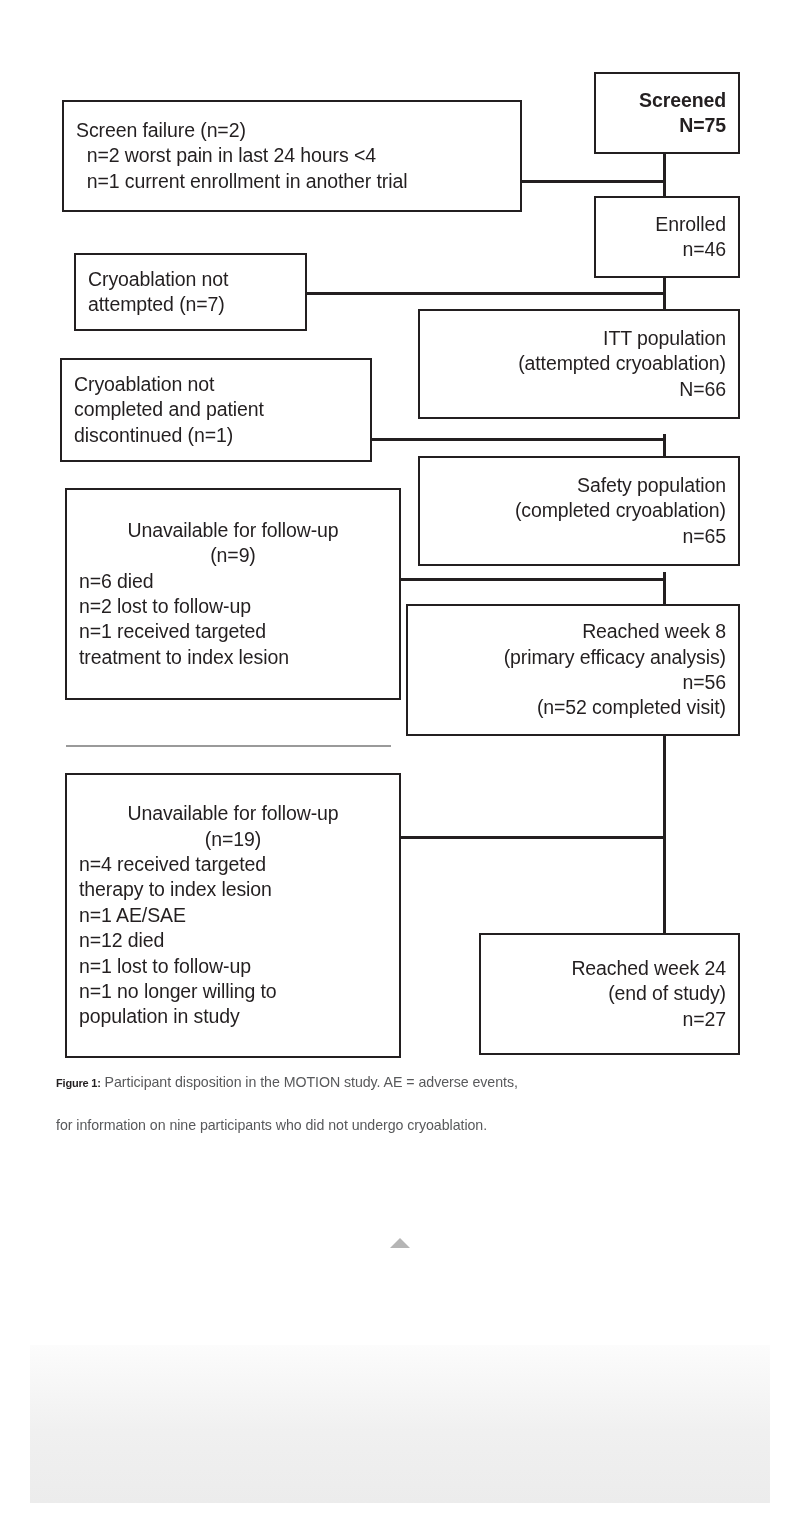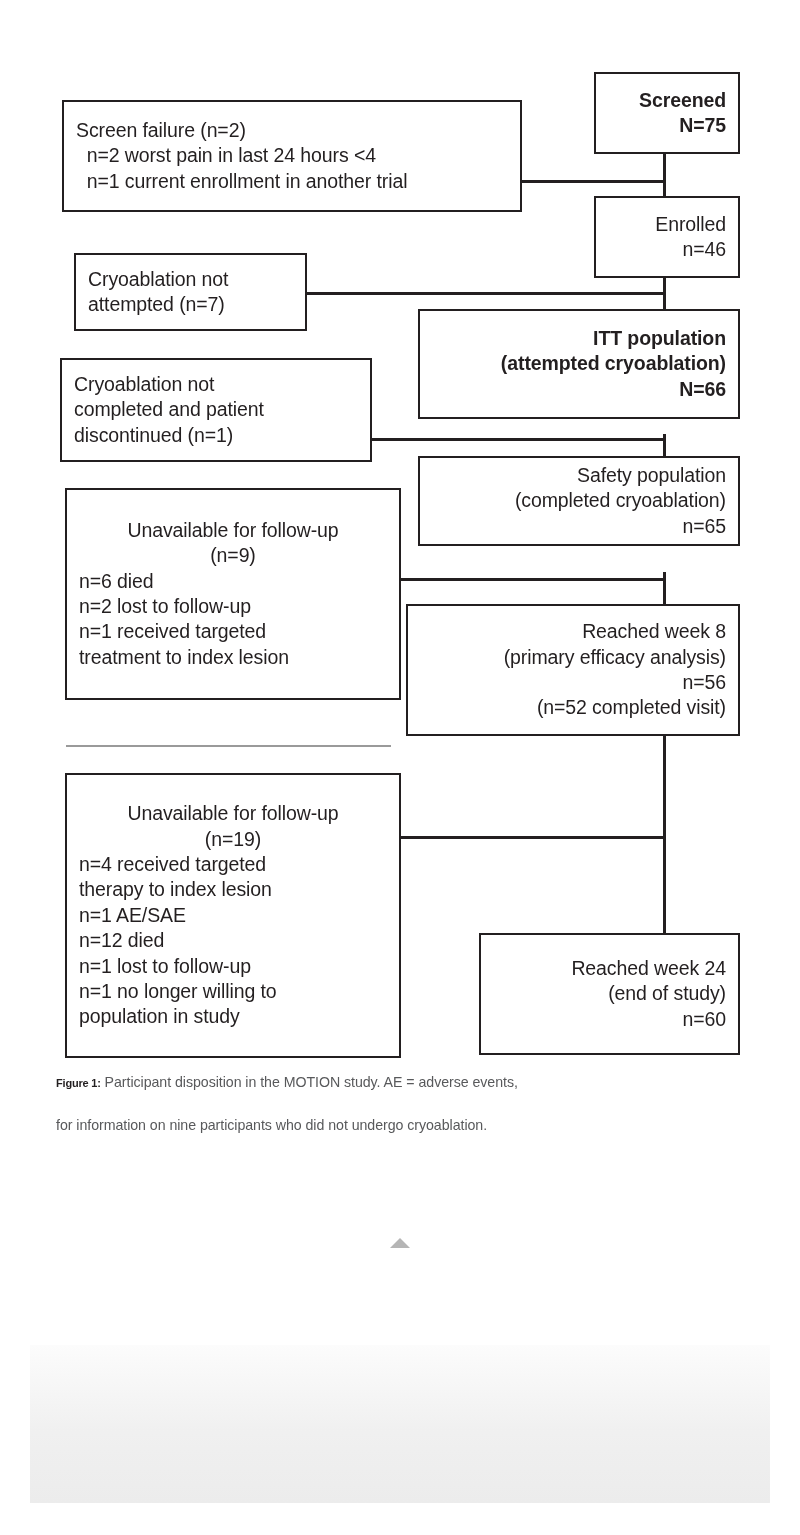--- a/index.html
+++ b/index.html
@@ -174,33 +174,33 @@
     <div class="node right-al" style="left:594px; top:196px; width:146px; height:82px;">
       <div class="line">Enrolled</div>
       <div class="line">n=46</div>
     </div>
 
     <div class="node left-al" style="left:74px; top:253px; width:233px; height:78px;">
       <div class="line">Cryoablation not</div>
       <div class="line">attempted (n=7)</div>
     </div>
 
-    <div class="node right-al" style="left:418px; top:309px; width:322px; height:110px;font-weight:bold;">
+    <div class="node right-al" style="left:418px; top:309px; width:322px; height:110px;">
       <div class="line">ITT population</div>
       <div class="line">(attempted cryoablation)</div>
       <div class="line">N=66</div>
     </div>
 
     <div class="node left-al" style="left:60px; top:358px; width:312px; height:104px;">
       <div class="line">Cryoablation not</div>
       <div class="line">completed and patient</div>
       <div class="line">discontinued (n=1)</div>
     </div>
 
-    <div class="node right-al" style="left:418px; top:456px; width:322px; height:90px;">
+    <div class="node right-al" style="left:418px; top:456px; width:322px; height:110px;">
       <div class="line">Safety population</div>
       <div class="line">(completed cryoablation)</div>
       <div class="line">n=65</div>
     </div>
 
     <div class="node left-al" style="left:65px; top:488px; width:336px; height:212px;">
       <div class="line" style="text-align:center;">Unavailable for follow-up</div>
       <div class="line" style="text-align:center;">(n=9)</div>
       <div class="line">n=6 died</div>
       <div class="line">n=2 lost to follow-up</div>
@@ -223,21 +223,21 @@
       <div class="line">n=1 AE/SAE</div>
       <div class="line">n=12 died</div>
       <div class="line">n=1 lost to follow-up</div>
       <div class="line">n=1 no longer willing to</div>
       <div class="line">population in study</div>
     </div>
 
     <div class="node right-al" style="left:479px; top:933px; width:261px; height:122px;align-items:flex-end;">
       <div class="line">Reached week 24</div>
       <div class="line">(end of study)</div>
-      <div class="line">n=60</div>
+      <div class="line">n=27</div>
     </div>
 
   </div>
 
   <div id="caption">
     <span class="figlabel">Figure 1:</span>
     <span class="captext">Participant disposition in the MOTION study. AE = adverse events,</span><br>
     <br>
     <span class="captext">for information on nine participants who did not undergo cryoablation.</span>
   </div>

